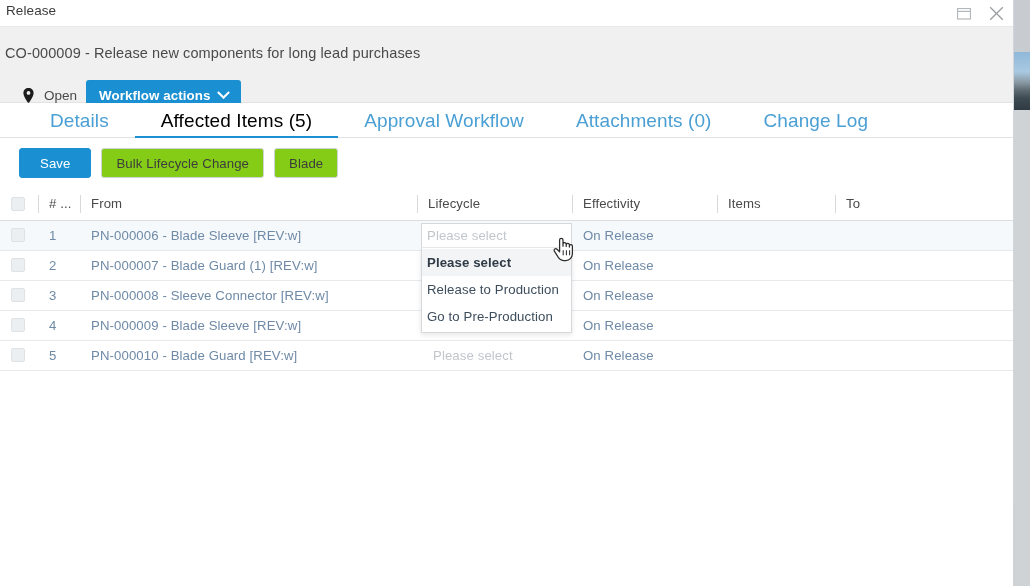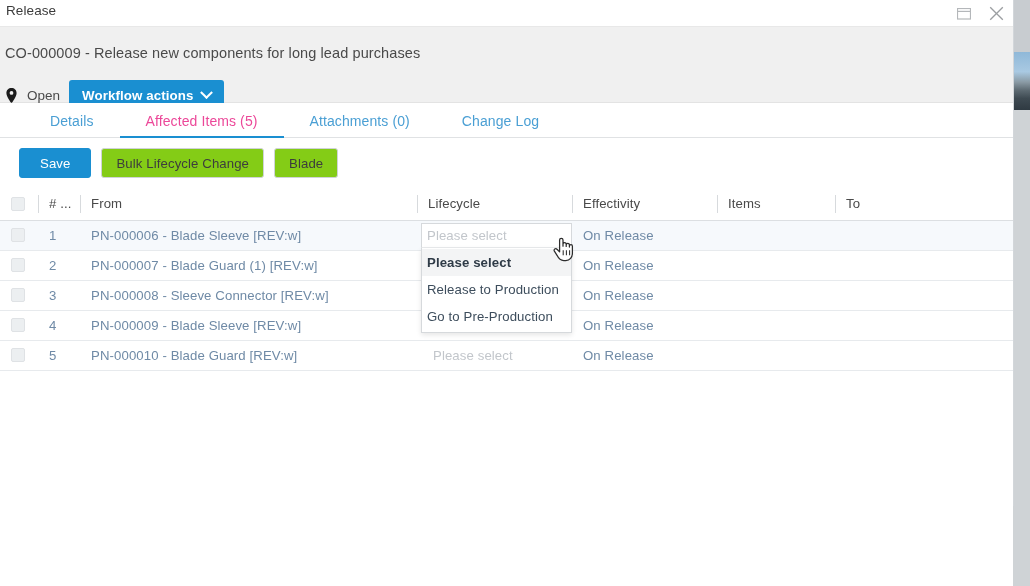--- a/index.html
+++ b/index.html
@@ -95,21 +95,21 @@
   }
   .obj-title {
     position: absolute;
     left: 5px; top: 18px;
     font-size: 14.5px;
     color: #4a4a4a;
     letter-spacing: .1px;
   }
   .obj-status-row {
     position: absolute;
-    left: 5px; top: 53px;
+    left: 22px; top: 53px;
     display: flex;
     align-items: center;
     gap: 9px;
     height: 30px;
   }
   .pin-icon {
     width: 13px; height: 16px;
     display: flex; align-items: center; justify-content: center;
   }
   .status-label {
@@ -151,29 +151,29 @@
     display: flex;
     align-items: stretch;
     height: 35px;
     padding-left: 24px;
   }
   .tab {
     display: flex;
     align-items: center;
     justify-content: center;
     padding: 0 26px;
-    font-size: 14px;
+    font-size: 19px;
     color: #4a9fd4;
     cursor: pointer;
     position: relative;
     white-space: nowrap;
     letter-spacing: .1px;
   }
   .tab.active {
-    color: #ec4899;
+    color: #000000;
   }
   .tab.active::after {
     content: "";
     position: absolute;
     left: 0; right: 0; bottom: 0;
     height: 2px;
     background: #1a8fd1;
   }
 
   
@@ -409,20 +409,23 @@
       </div>
     </div>
 
     <div class="tabbar">
       <div class="tabs">
         <div class="tab">
           <span>Details</span>
         </div>
         <div class="tab active">
           <span>Affected Items (5)</span>
+        </div>
+        <div class="tab">
+          <span>Approval Workflow</span>
         </div>
         <div class="tab">
           <span>Attachments (0)</span>
         </div>
         <div class="tab">
           <span>Change Log</span>
         </div>
       </div>
     </div>
 

